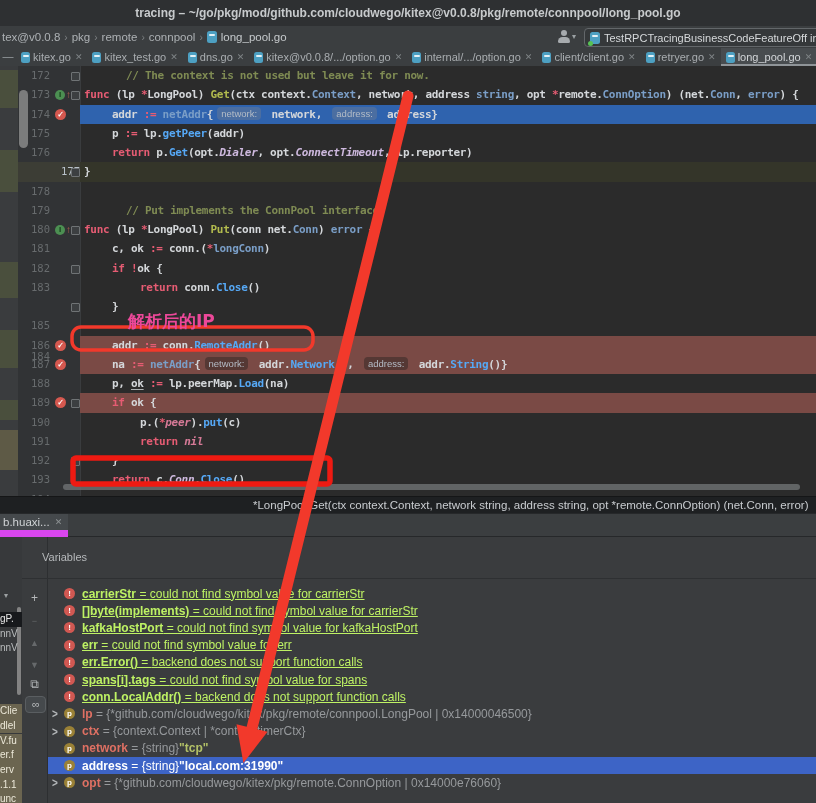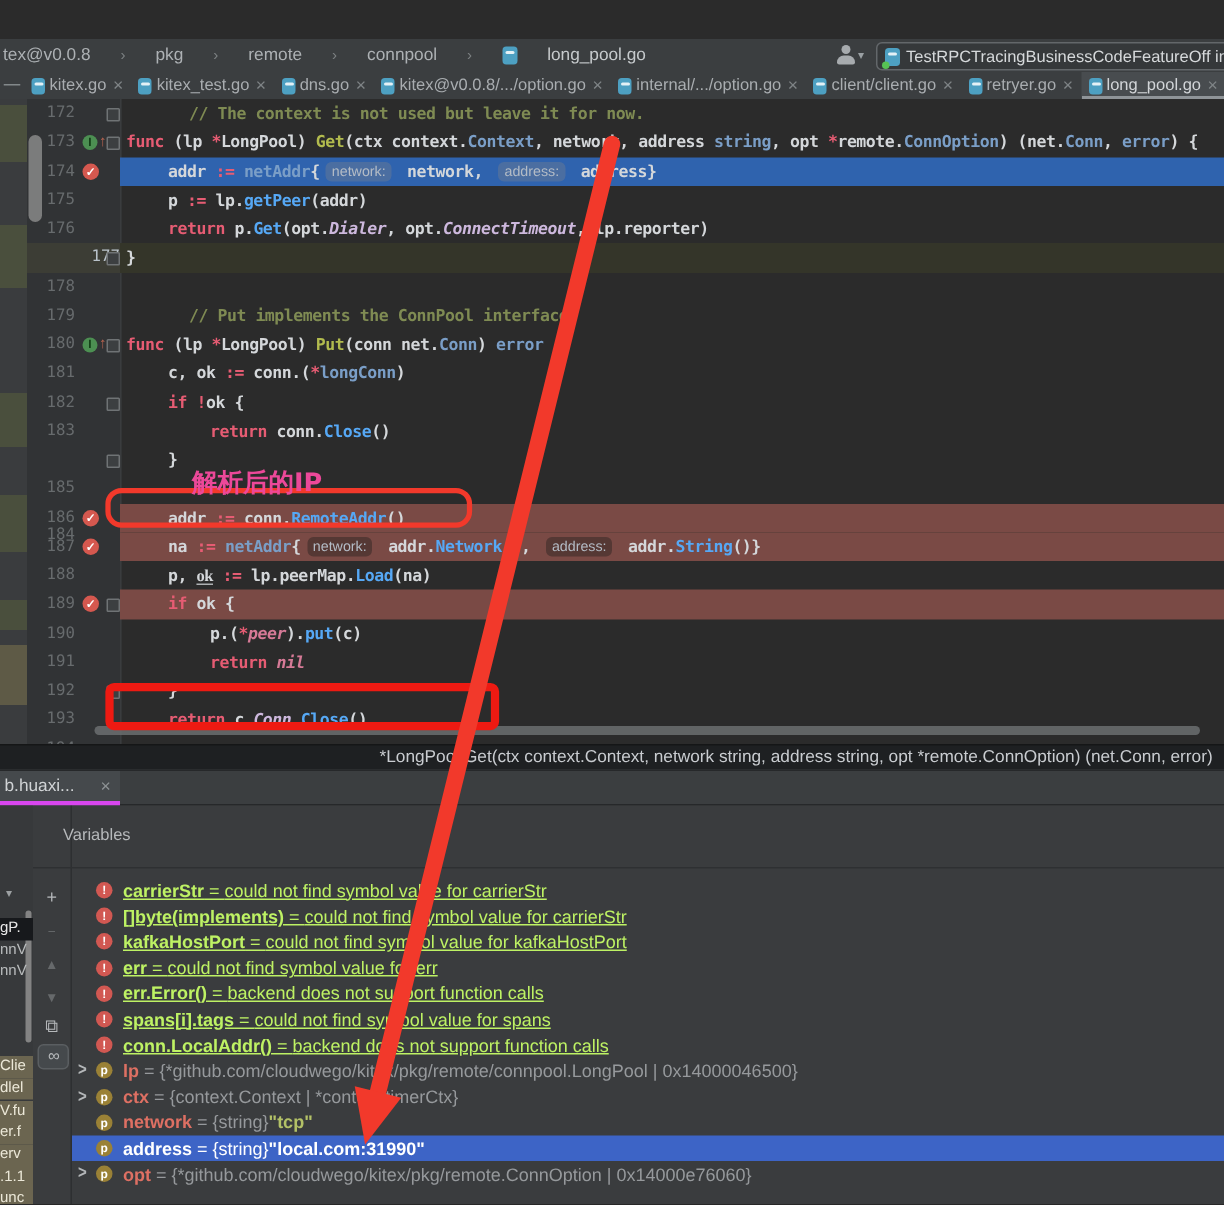--- a/index.html
+++ b/index.html
@@ -5,21 +5,21 @@
   html,body{margin:0;padding:0;background:#222;}
   #app{position:relative;width:816px;height:803px;overflow:hidden;background:#2b2b2b;
        font-family:"Liberation Sans",sans-serif;-webkit-font-smoothing:antialiased;}
   
   #titlebar{position:absolute;left:0;top:0;width:816px;height:26px;background:#2e3032;
     color:#c7cacc;font-size:12px;font-weight:600;text-align:center;line-height:26px;
     white-space:nowrap;overflow:hidden;}
   
   #crumbbar{position:absolute;left:0;top:26px;width:816px;height:22px;background:#3b3e40;
     border-bottom:1px solid #2a2c2e;color:#adb1b4;font-size:11.5px;}
-  #crumbs{position:absolute;left:2px;top:0;height:22px;display:flex;align-items:center;gap:20px;white-space:nowrap;}
+  #crumbs{position:absolute;left:2px;top:0;height:22px;display:flex;align-items:center;gap:4px;white-space:nowrap;}
   .crumb{color:#adb1b4;}
   .crumb-sep{color:#7c8082;font-size:10px;}
   .crumb-file{color:#c6cacc;}
   .goicon{display:inline-block;width:10px;height:12px;border-radius:2.5px;background:#4da0c2;position:relative;flex:0 0 auto;}
   .goicon::after{content:"";position:absolute;left:2px;top:3px;width:6px;height:2px;background:rgba(255,255,255,.85);border-radius:1px;}
   .goicon.test::before{content:"";position:absolute;left:-2px;bottom:-2px;width:5px;height:5px;border-radius:50%;background:#57c254;}
   #user-area{position:absolute;left:558px;top:3px;display:flex;align-items:center;gap:2px;}
   #person-icon{width:12px;height:14px;position:relative;}
   #person-icon::before{content:"";position:absolute;left:3px;top:1px;width:6px;height:6px;border-radius:50%;background:#a7abae;}
   #person-icon::after{content:"";position:absolute;left:0px;top:8px;width:12px;height:6px;border-radius:6px 6px 2px 2px;background:#a7abae;}
@@ -58,34 +58,34 @@
   .crow.bpline{background:#7a4a45;}
   .crow.caret{background:#343529;}
   .tok.kw{color:#e65c73;} .tok.op{color:#e65c73;}
   .tok.fn{color:#b2bb4e;}
   .tok.call{color:#56a8f5;}
   .tok.ty{color:#7a9ec7;}
   .tok.cmt{color:#7f8b53;margin-left:42px;}
   .tok.fld{color:#cdb8dd;font-style:italic;}
   .tok.kwi{color:#d67a97;font-style:italic;}
   .tok.pl{color:#d4d7da;}
-  .tok.ul{text-decoration:underline;text-underline-offset:2px;text-decoration-color:#aeb1b3;font-family:Liberation Serif, serif;}
+  .tok.ul{text-decoration:underline;text-underline-offset:2px;text-decoration-color:#aeb1b3;}
   .chip{display:inline-block;background:rgba(110,124,146,.45);color:#b4bcc6;border-radius:4px;
     padding:0 4px;margin:0 4px;font-size:9.5px;font-weight:400;letter-spacing:0;line-height:13px;
     vertical-align:1px;font-family:"Liberation Sans",sans-serif;}
   .bpline .chip{background:rgba(48,38,36,.5);}
   #hscroll{position:absolute;left:63px;top:418px;width:737px;height:6px;border-radius:3px;background:#6b6e70;opacity:.85;}
   
   #hintbar{position:absolute;left:0;top:496px;width:816px;height:17px;background:#1e2022;border-top:1px solid #151617;
     color:#c9ccd0;font-size:11.5px;line-height:17px;white-space:nowrap;padding-left:253px;box-sizing:border-box;overflow:hidden;}
   
   #dbgtabs{position:absolute;left:0;top:513px;width:816px;height:24px;background:#3b3e40;
     border-top:1px solid #26282a;border-bottom:1px solid #26282a;box-sizing:border-box;}
-  #dbgtab{position:absolute;left:0;top:0;height:23px;padding:0 6px 0 3px;display:flex;align-items:center;gap:16px;
-    color:#d0d3d5;font-size:11.5px;background:#45494c;border-bottom:3px solid #d946ef;box-sizing:border-box;text-align:center;}
+  #dbgtab{position:absolute;left:0;top:0;height:23px;padding:0 6px 0 3px;display:flex;align-items:center;gap:4px;
+    color:#d0d3d5;font-size:11.5px;background:#45494c;border-bottom:7px solid #d946ef;box-sizing:border-box;text-align:center;}
   #dbgtab .tab-close{font-size:9px;color:#8d9294;}
   
   #panel{position:absolute;left:0;top:537px;width:816px;height:266px;background:#3a3c3e;overflow:hidden;}
   #frames{position:absolute;left:0;top:0;width:22px;height:266px;background:#37393b;overflow:hidden;}
   .frow{position:absolute;left:0;width:22px;height:14.7px;line-height:14.7px;font-size:10px;color:#b9bcbd;
     white-space:nowrap;overflow:hidden;}
   .frow.sel{background:#17191c;color:#e8e8e8;}
   .frow.tan{background:#6b6550;color:#ece8d8;margin-top:48px;}
   #fdrop{position:absolute;left:4px;top:54px;color:#9ca0a2;font-size:8px;}
   #fpill{position:absolute;left:17px;top:70px;width:4px;height:88px;background:#909090;border-radius:2px;opacity:.85;}
@@ -114,20 +114,21 @@
   
   #ann{position:absolute;left:0;top:0;width:816px;height:803px;pointer-events:none;z-index:50;}
   #caption{position:absolute;left:128px;top:310px;color:#ec4899;font-size:17px;font-weight:bold;z-index:51;
     pointer-events:none;font-family:"DejaVu Sans",sans-serif;}
 </style>
 </head>
 <body>
 
 <div id="app">
 
+  <div id="titlebar">tracing – ~/go/pkg/mod/github.com/cloudwego/kitex@v0.0.8/pkg/remote/connpool/long_pool.go</div>
 
   <div id="crumbbar">
     <div id="crumbs">
         <span class="crumb">tex@v0.0.8</span>
         <span class="crumb-sep">›</span>
         <span class="crumb">pkg</span>
         <span class="crumb-sep">›</span>
         <span class="crumb">remote</span>
         <span class="crumb-sep">›</span>
         <span class="crumb">connpool</span>

